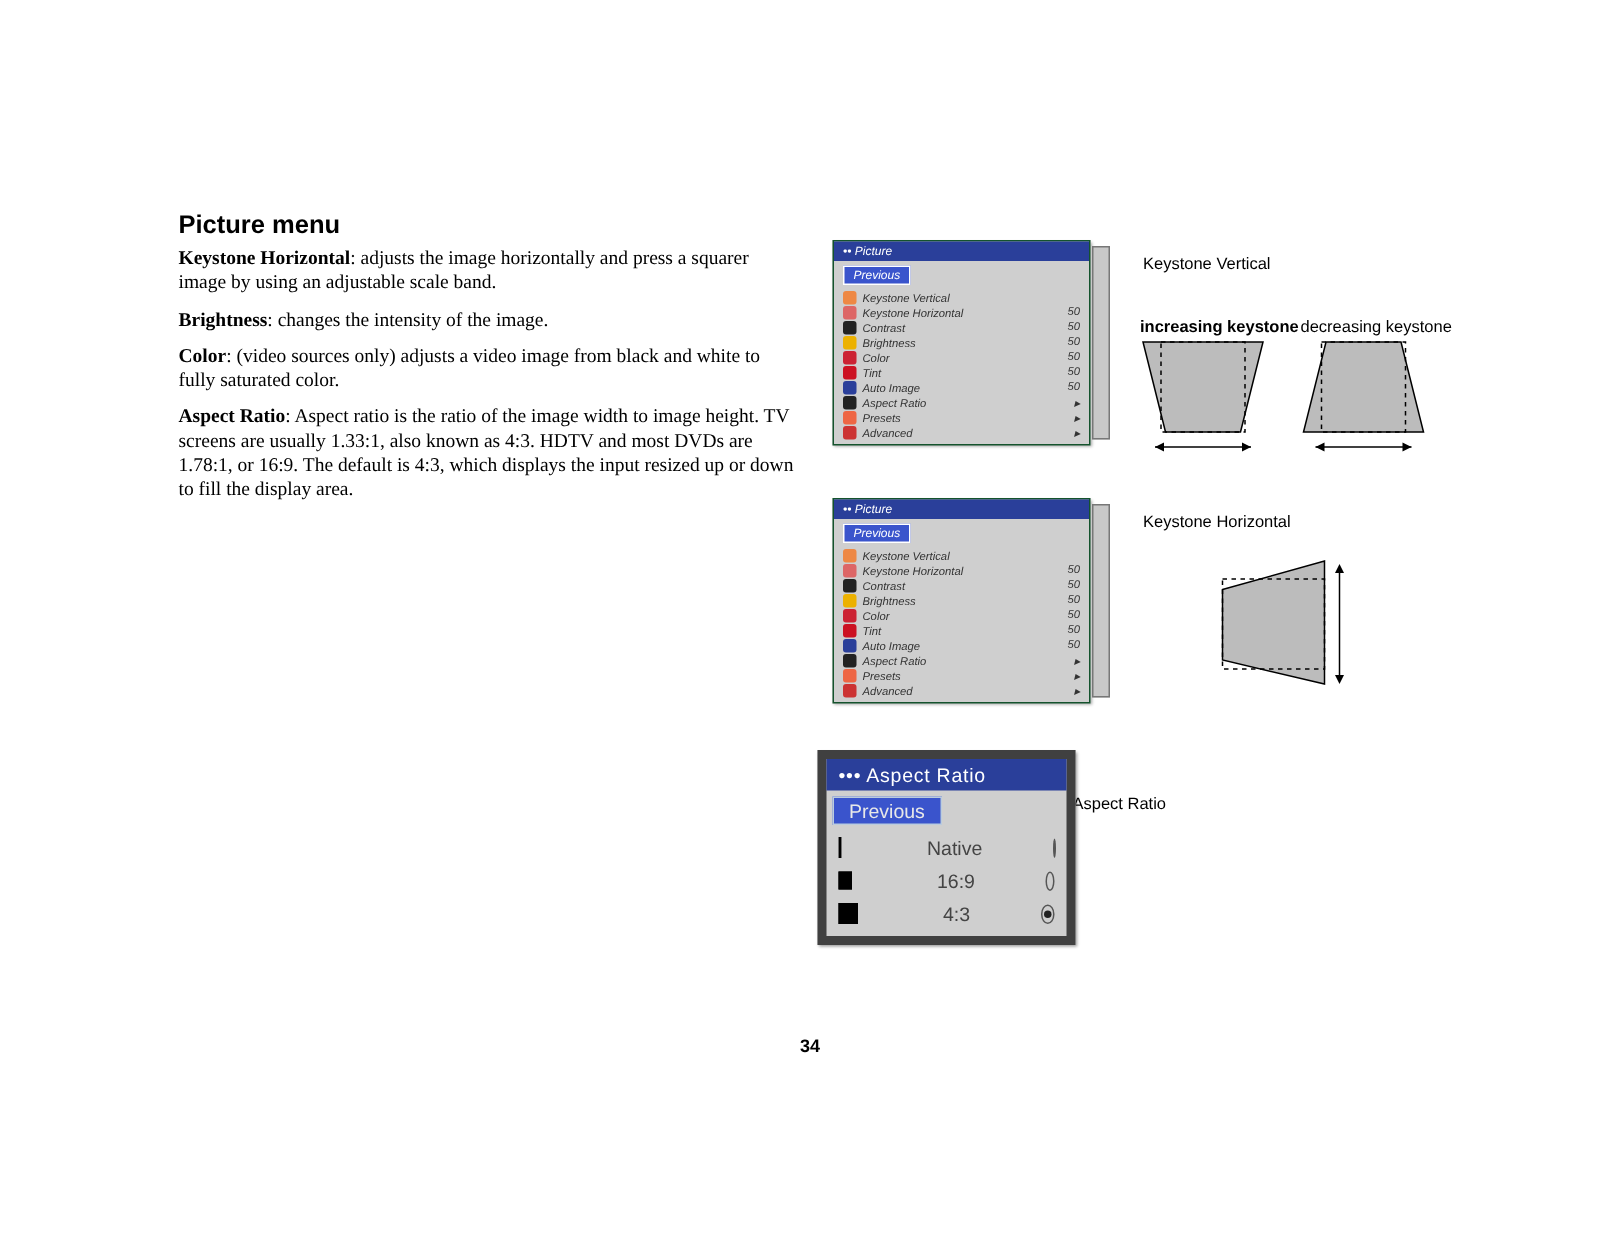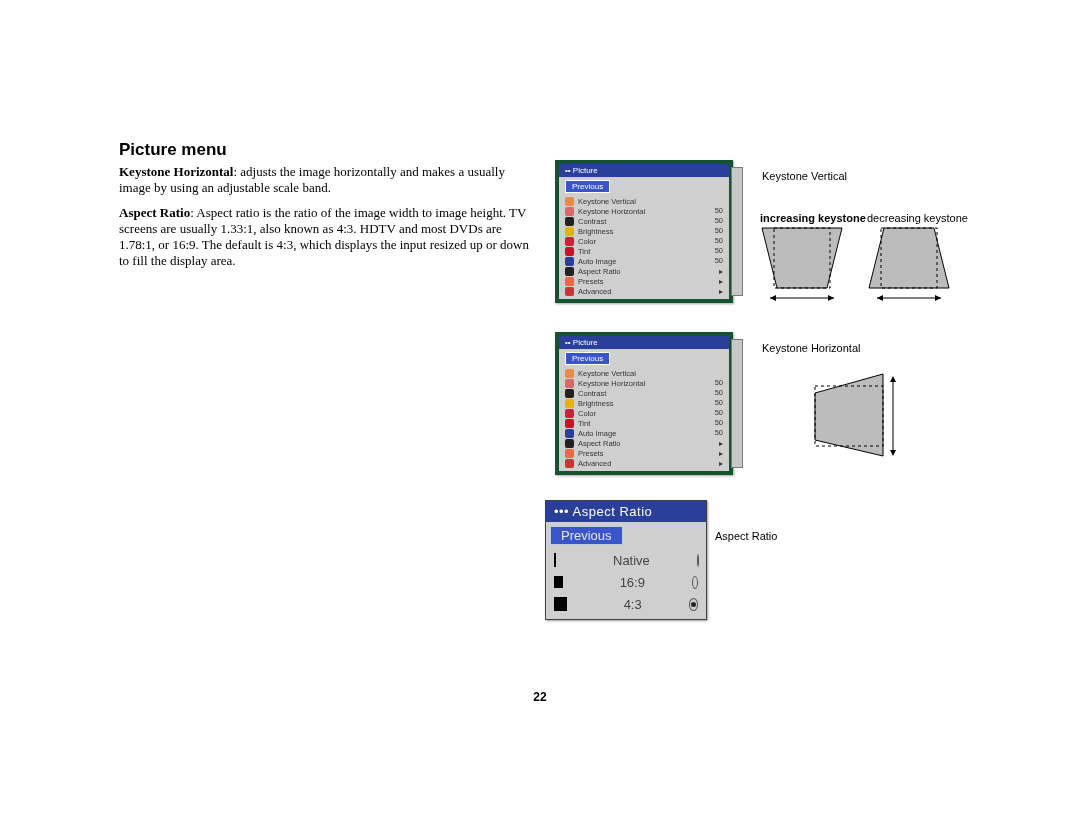--- a/index.html
+++ b/index.html
@@ -40,23 +40,24 @@
     top: 160px;
     width: 500px;
     font-family: Arial, Helvetica, sans-serif;
     font-size: 10px;
   }
 
   
   .osd {
     position: absolute;
     width: 170px;
-    border: 4px solid #14532d;
+    border: 1px solid #14532d;
     background: #cfcfcf;
     box-shadow: 1px 1px 2px rgba(0,0,0,0.35);
+    font-style: italic;
   }
   .osd .osd-titlebar {
     background: #2a3f9a;
     color: #fff;
     font-size: 8px;
     padding: 2px 6px;
   }
   .osd .osd-prev {
     margin: 3px 6px;
     background: #3a54cc;
@@ -114,21 +115,21 @@
   .trap-wrap {
     position: absolute;
   }
 
   
   .ar {
     position: absolute;
     left: 0;
     top: 340px;
     width: 160px;
-    border: 1px solid #404040;
+    border: 6px solid #404040;
     background: #cfcfcf;
     box-shadow: 1px 1px 2px rgba(0,0,0,0.4);
   }
   .ar .ar-title {
     background: #2a3f9a;
     color: #fff;
     font-size: 13px;
     padding: 3px 8px;
     letter-spacing: .5px;
   }
@@ -180,21 +181,27 @@
 </style>
 </head>
 <body>
 
 <div class="page">
 
   <div class="title">Picture menu</div>
 
   <div class="body-col">
     <p>
-      <span class="bold">Keystone Horizontal</span><span>: adjusts the image horizontally and makes a usually image by using an adjustable scale band.</span>
+      <span class="bold">Keystone Horizontal</span><span>: adjusts the image horizontally and press a squarer image by using an adjustable scale band.</span>
+    </p>
+    <p>
+      <span class="bold">Brightness</span><span>: changes the intensity of the image.</span>
+    </p>
+    <p>
+      <span class="bold">Color</span><span>: (video sources only) adjusts a video image from black and white to fully saturated color.</span>
     </p>
     <p>
       <span class="bold">Aspect Ratio</span><span>: Aspect ratio is the ratio of the image width to image height. TV screens are usually 1.33:1, also known as 4:3. HDTV and most DVDs are 1.78:1, or 16:9. The default is 4:3, which displays the input resized up or down to fill the display area.</span>
     </p>
   </div>
 
   <div class="right-area">
 
     <div class="osd" style="left:0; top:0; position:absolute;">
       <div class="osd-slider"></div>
@@ -360,14 +367,14 @@
       </div>
       <div class="ar-row" style="padding-bottom:6px">
         <span class="ar-icon dark" style="width:16px"></span>
         <span class="ar-label">4:3</span>
         <span class="radio sel"></span>
       </div>
     </div>
 
   </div>
 
-  <div class="page-number">22</div>
+  <div class="page-number">34</div>
 </div>
 
 </body></html>

